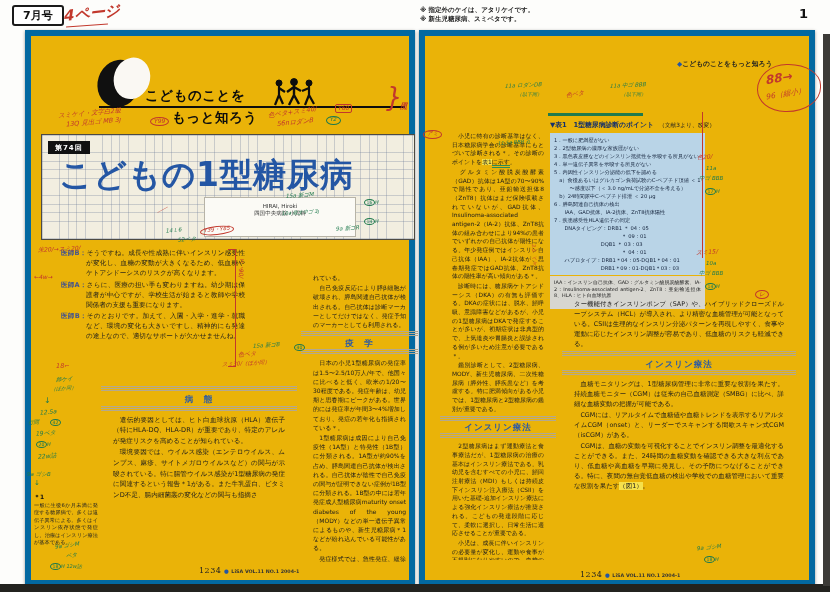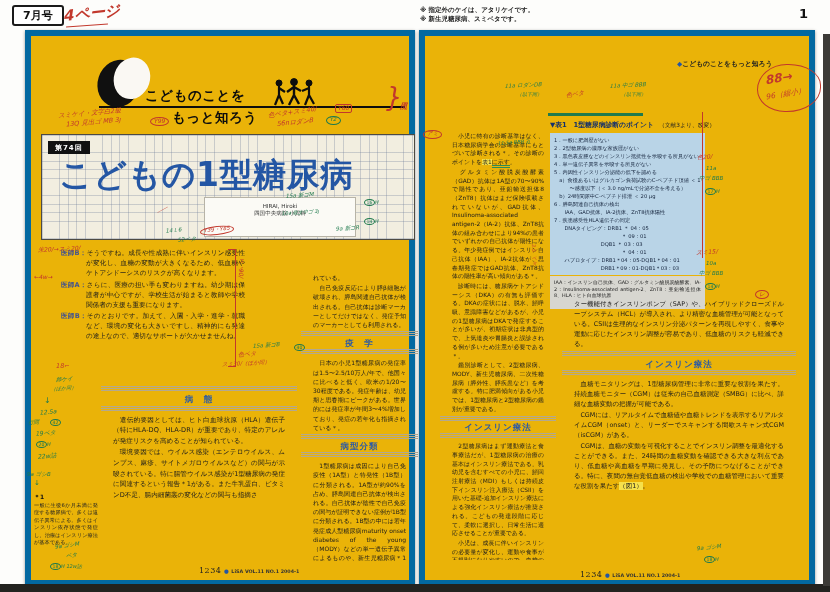--- a/index.html
+++ b/index.html
@@ -157,25 +157,20 @@
       </div>
     <div class="col colB" id="colB">
         <p class="bp">れている。</p>
         <p class="bp">　自己免疫反応により膵β細胞が破壊され、膵島関連自己抗体が検出される。自己抗体は診断マーカーとしてだけではなく、発症予知のマーカーとしても利用される。</p>
         <div class="sec-head">
           <div class="rules"></div>
           <div class="sec-title">疫　学</div>
           <div class="rules"></div>
         </div>
         <p class="bp">　日本の小児1型糖尿病の発症率は1.5〜2.5/10万人/年で、他国々に比べると低く、欧米の1/20〜30程度である。発症年齢は、幼児期と思春期にピークがある。世界的には発症率が年間3〜4%増加しており、発症の若年化も指摘されている＊。</p>
-        <div class="sec-head">
-          <div class="rules"></div>
-          <div class="sec-title">病型分類</div>
-          <div class="rules"></div>
-        </div>
         <p class="bp">　1型糖尿病は成因により自己免疫性（1A型）と特発性（1B型）に分類される。1A型が約90%を占め、膵島関連自己抗体が検出される。自己抗体が陰性で自己免疫の関与が証明できない症例が1B型に分類される。1B型の中には若年発症成人型糖尿病maturity onset diabetes of the young（MODY）などの単一遺伝子異常によるものや、新生児糖尿病＊1などが紛れ込んでいる可能性がある。</p>
         <p class="bp">　発症様式では、急性発症、緩徐進行、劇症の三つに分類される。小児では急性発症型が多く、劇症はまれである。また学校検尿で偶然発見される例もあり、その中には緩徐進行が含まれる。</p>
       </div>
 
     <div class="fnote-mark">＊1</div>
     <div class="fnote">一般に生後6か月未満に発症する糖尿病で、多くは遺伝子異常による。多くはインスリン依存状態で発症し、治療はインスリン療法が基本である。</div>
 
     <div class="pfoot pfoot-l">
       <span class="fp">1234</span>
       <span class="dot">●</span>

